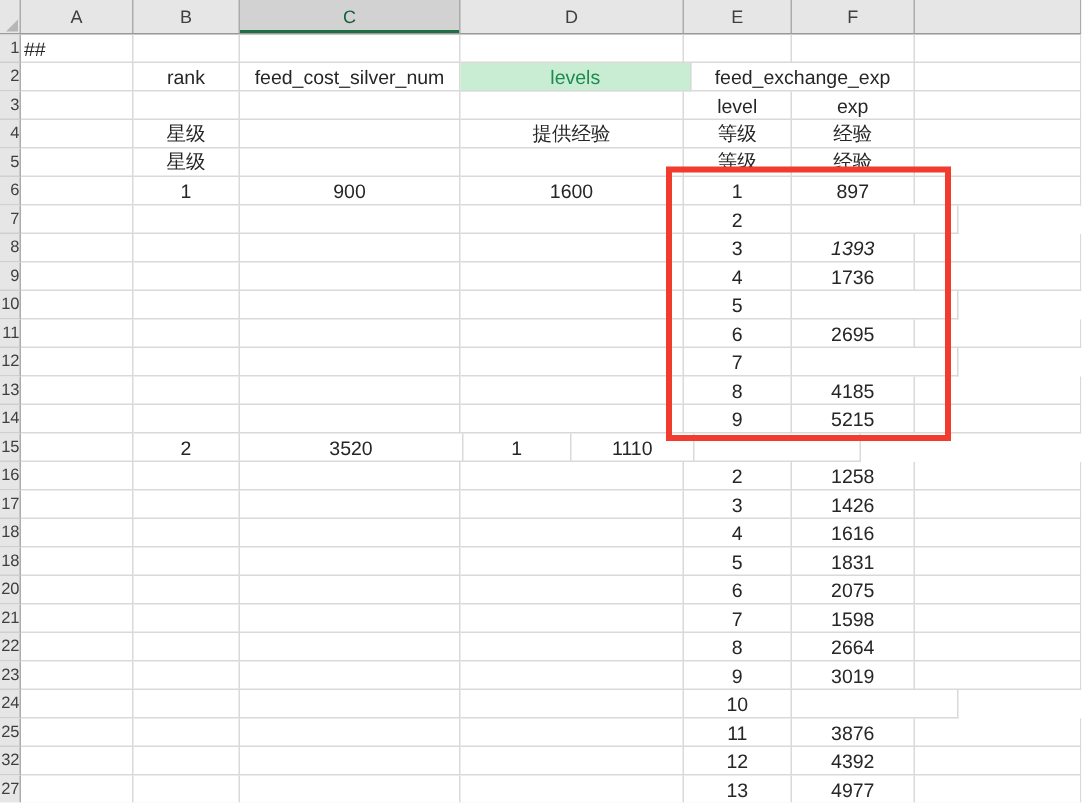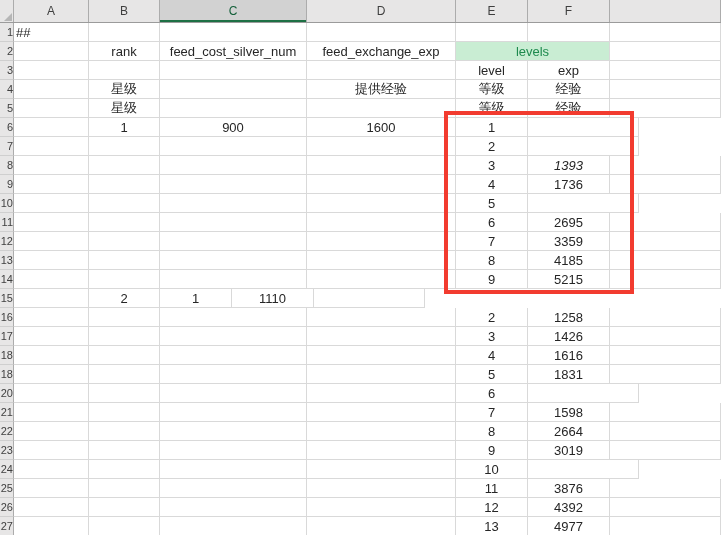--- a/index.html
+++ b/index.html
@@ -62,22 +62,22 @@
         <div class="cell" style="width: 149px;"></div>
         <div class="cell" style="width: 72px;"></div>
         <div class="cell" style="width: 82px;"></div>
         <div class="cell" style="width: 111px;"></div>
       </div>
       <div class="sheet-row">
         <div class="row-header">2</div>
         <div class="cell" style="width: 75px;"></div>
         <div class="cell" style="width: 71px;">rank</div>
         <div class="cell" style="width: 147px;">feed_cost_silver_num</div>
+        <div class="cell levels-cell" style="width: 154px;">levels</div>
         <div class="cell" style="width: 149px;">feed_exchange_exp</div>
-        <div class="cell levels-cell" style="width: 154px;">levels</div>
         <div class="cell" style="width: 111px;"></div>
       </div>
       <div class="sheet-row">
         <div class="row-header">3</div>
         <div class="cell" style="width: 75px;"></div>
         <div class="cell" style="width: 71px;"></div>
         <div class="cell" style="width: 147px;"></div>
         <div class="cell" style="width: 149px;"></div>
         <div class="cell" style="width: 72px;">level</div>
         <div class="cell" style="width: 82px;">exp</div>
@@ -103,20 +103,21 @@
         <div class="cell" style="width: 82px;">经验</div>
         <div class="cell" style="width: 111px;"></div>
       </div>
       <div class="sheet-row">
         <div class="row-header">6</div>
         <div class="cell" style="width: 75px;"></div>
         <div class="cell" style="width: 71px;">1</div>
         <div class="cell" style="width: 147px;">900</div>
         <div class="cell" style="width: 149px;">1600</div>
         <div class="cell" style="width: 72px;">1</div>
+        <div class="cell" style="width: 82px;">897</div>
         <div class="cell" style="width: 111px;"></div>
       </div>
       <div class="sheet-row">
         <div class="row-header">7</div>
         <div class="cell" style="width: 75px;"></div>
         <div class="cell" style="width: 71px;"></div>
         <div class="cell" style="width: 147px;"></div>
         <div class="cell" style="width: 149px;"></div>
         <div class="cell" style="width: 72px;">2</div>
         <div class="cell" style="width: 111px;"></div>
@@ -160,21 +161,20 @@
         <div class="cell" style="width: 82px;">2695</div>
         <div class="cell" style="width: 111px;"></div>
       </div>
       <div class="sheet-row">
         <div class="row-header">12</div>
         <div class="cell" style="width: 75px;"></div>
         <div class="cell" style="width: 71px;"></div>
         <div class="cell" style="width: 147px;"></div>
         <div class="cell" style="width: 149px;"></div>
         <div class="cell" style="width: 72px;">7</div>
-        <div class="cell" style="width: 82px;">3359</div>
         <div class="cell" style="width: 111px;"></div>
       </div>
       <div class="sheet-row">
         <div class="row-header">13</div>
         <div class="cell" style="width: 75px;"></div>
         <div class="cell" style="width: 71px;"></div>
         <div class="cell" style="width: 147px;"></div>
         <div class="cell" style="width: 149px;"></div>
         <div class="cell" style="width: 72px;">8</div>
         <div class="cell" style="width: 82px;">4185</div>
@@ -187,20 +187,21 @@
         <div class="cell" style="width: 147px;"></div>
         <div class="cell" style="width: 149px;"></div>
         <div class="cell" style="width: 72px;">9</div>
         <div class="cell" style="width: 82px;">5215</div>
         <div class="cell" style="width: 111px;"></div>
       </div>
       <div class="sheet-row">
         <div class="row-header">15</div>
         <div class="cell" style="width: 75px;"></div>
         <div class="cell" style="width: 71px;">2</div>
+        <div class="cell" style="width: 149px;">3520</div>
         <div class="cell" style="width: 72px;">1</div>
         <div class="cell" style="width: 82px;">1110</div>
         <div class="cell" style="width: 111px;"></div>
       </div>
       <div class="sheet-row">
         <div class="row-header">16</div>
         <div class="cell" style="width: 75px;"></div>
         <div class="cell" style="width: 71px;"></div>
         <div class="cell" style="width: 147px;"></div>
         <div class="cell" style="width: 149px;"></div>
@@ -238,20 +239,21 @@
         <div class="cell" style="width: 82px;">1831</div>
         <div class="cell" style="width: 111px;"></div>
       </div>
       <div class="sheet-row">
         <div class="row-header">20</div>
         <div class="cell" style="width: 75px;"></div>
         <div class="cell" style="width: 71px;"></div>
         <div class="cell" style="width: 147px;"></div>
         <div class="cell" style="width: 149px;"></div>
         <div class="cell" style="width: 72px;">6</div>
+        <div class="cell" style="width: 82px;">2075</div>
         <div class="cell" style="width: 111px;"></div>
       </div>
       <div class="sheet-row">
         <div class="row-header">21</div>
         <div class="cell" style="width: 75px;"></div>
         <div class="cell" style="width: 71px;"></div>
         <div class="cell" style="width: 147px;"></div>
         <div class="cell" style="width: 149px;"></div>
         <div class="cell" style="width: 72px;">7</div>
         <div class="cell" style="width: 82px;">1598</div>
@@ -290,21 +292,21 @@
         <div class="row-header">25</div>
         <div class="cell" style="width: 75px;"></div>
         <div class="cell" style="width: 71px;"></div>
         <div class="cell" style="width: 147px;"></div>
         <div class="cell" style="width: 149px;"></div>
         <div class="cell" style="width: 72px;">11</div>
         <div class="cell" style="width: 82px;">3876</div>
         <div class="cell" style="width: 111px;"></div>
       </div>
       <div class="sheet-row">
-        <div class="row-header">26</div>
+        <div class="row-header">32</div>
         <div class="cell" style="width: 75px;"></div>
         <div class="cell" style="width: 71px;"></div>
         <div class="cell" style="width: 147px;"></div>
         <div class="cell" style="width: 149px;"></div>
         <div class="cell" style="width: 72px;">12</div>
         <div class="cell" style="width: 82px;">4392</div>
         <div class="cell" style="width: 111px;"></div>
       </div>
       <div class="sheet-row">
         <div class="row-header">27</div>

